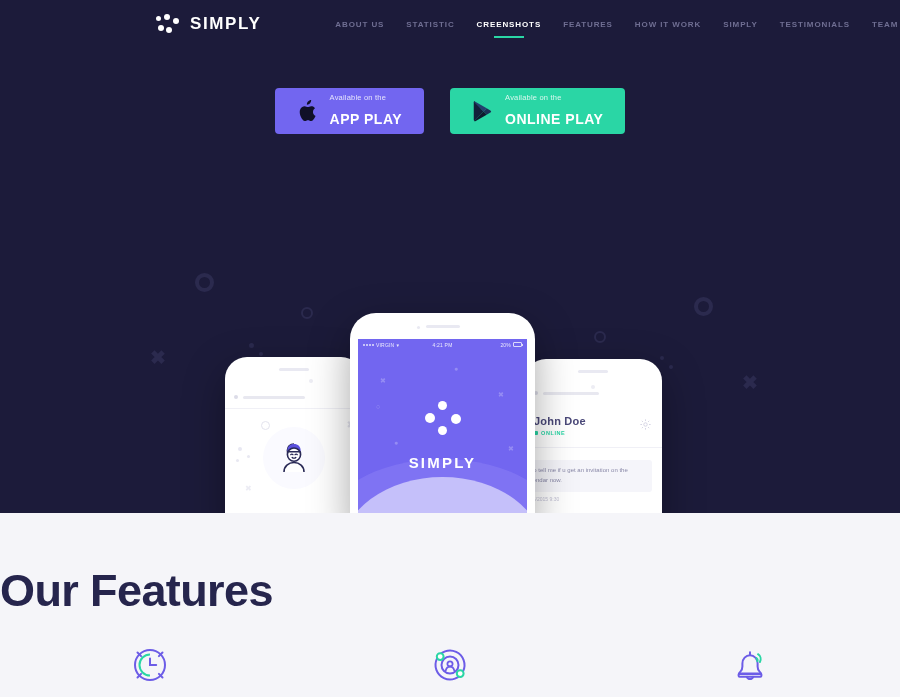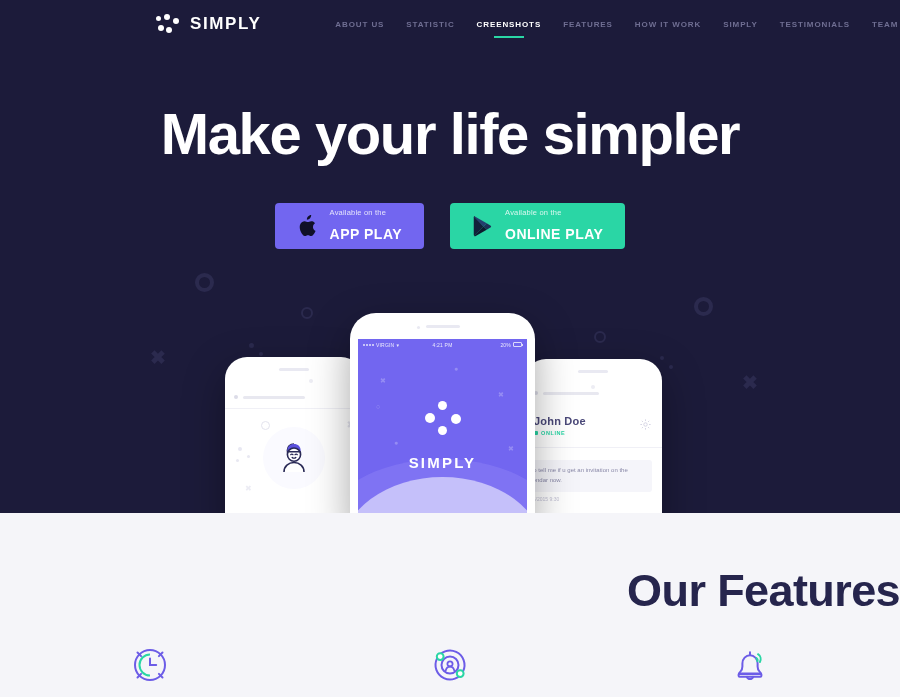--- a/index.html
+++ b/index.html
@@ -365,21 +365,21 @@
   .rp-time{ margin:4px 0 0 6px; color:#c2c1d4; font-size:5px;}
 
   
   .features{
     width:900px;
     height:184px;
     background:#f5f5f9;
     position:relative;
   }
   .features-title{
-    text-align:right;
+    text-align:left;
     padding-top:55px;
     color:#26254d;
     font-size:45px;
     font-weight:bold;
     letter-spacing:-.6px;
     line-height:1;
   }
   .feature-icons{
     display:flex;
     margin-top:28px;
@@ -425,21 +425,20 @@
       <a class="nav-item">STATISTIC</a>
       <a class="nav-item active">CREENSHOTS</a>
       <a class="nav-item">FEATURES</a>
       <a class="nav-item">HOW IT WORK</a>
       <a class="nav-item">SIMPLY</a>
       <a class="nav-item">TESTIMONIALS</a>
       <a class="nav-item">TEAM</a>
     </div>
   </nav>
 
-  <h1 class="headline">Make your life simpler</h1>
 
   <div class="store-row">
 
     <a class="store-btn apple">
       <span class="store-ico">
         <svg width="19" height="23" viewBox="0 0 19 23">
           <path fill="#101028" d="M13.2 0c.1 1.2-.35 2.35-1.1 3.2-.76.88-2 1.55-3.2 1.45-.13-1.15.42-2.35 1.13-3.1C10.8.58 12.1-.02 13.2 0zm3.85 8.3c-.2.12-2.1 1.23-2.07 3.64.02 2.9 2.55 3.85 2.58 3.87-.02.07-.4 1.4-1.34 2.76-.8 1.18-1.65 2.36-2.98 2.38-1.3.03-1.73-.77-3.22-.77-1.5 0-1.96.75-3.2.8-1.28.05-2.26-1.27-3.08-2.45C2.08 16.13.8 11.7 2.54 8.72c.86-1.48 2.4-2.42 4.07-2.45 1.26-.02 2.44.85 3.21.85.77 0 2.21-1.05 3.72-.9.63.03 2.4.26 3.51 1.93-.09.06-.1.04 0 .15z"></path>
         </svg>
       </span>
       <span class="store-txt">

